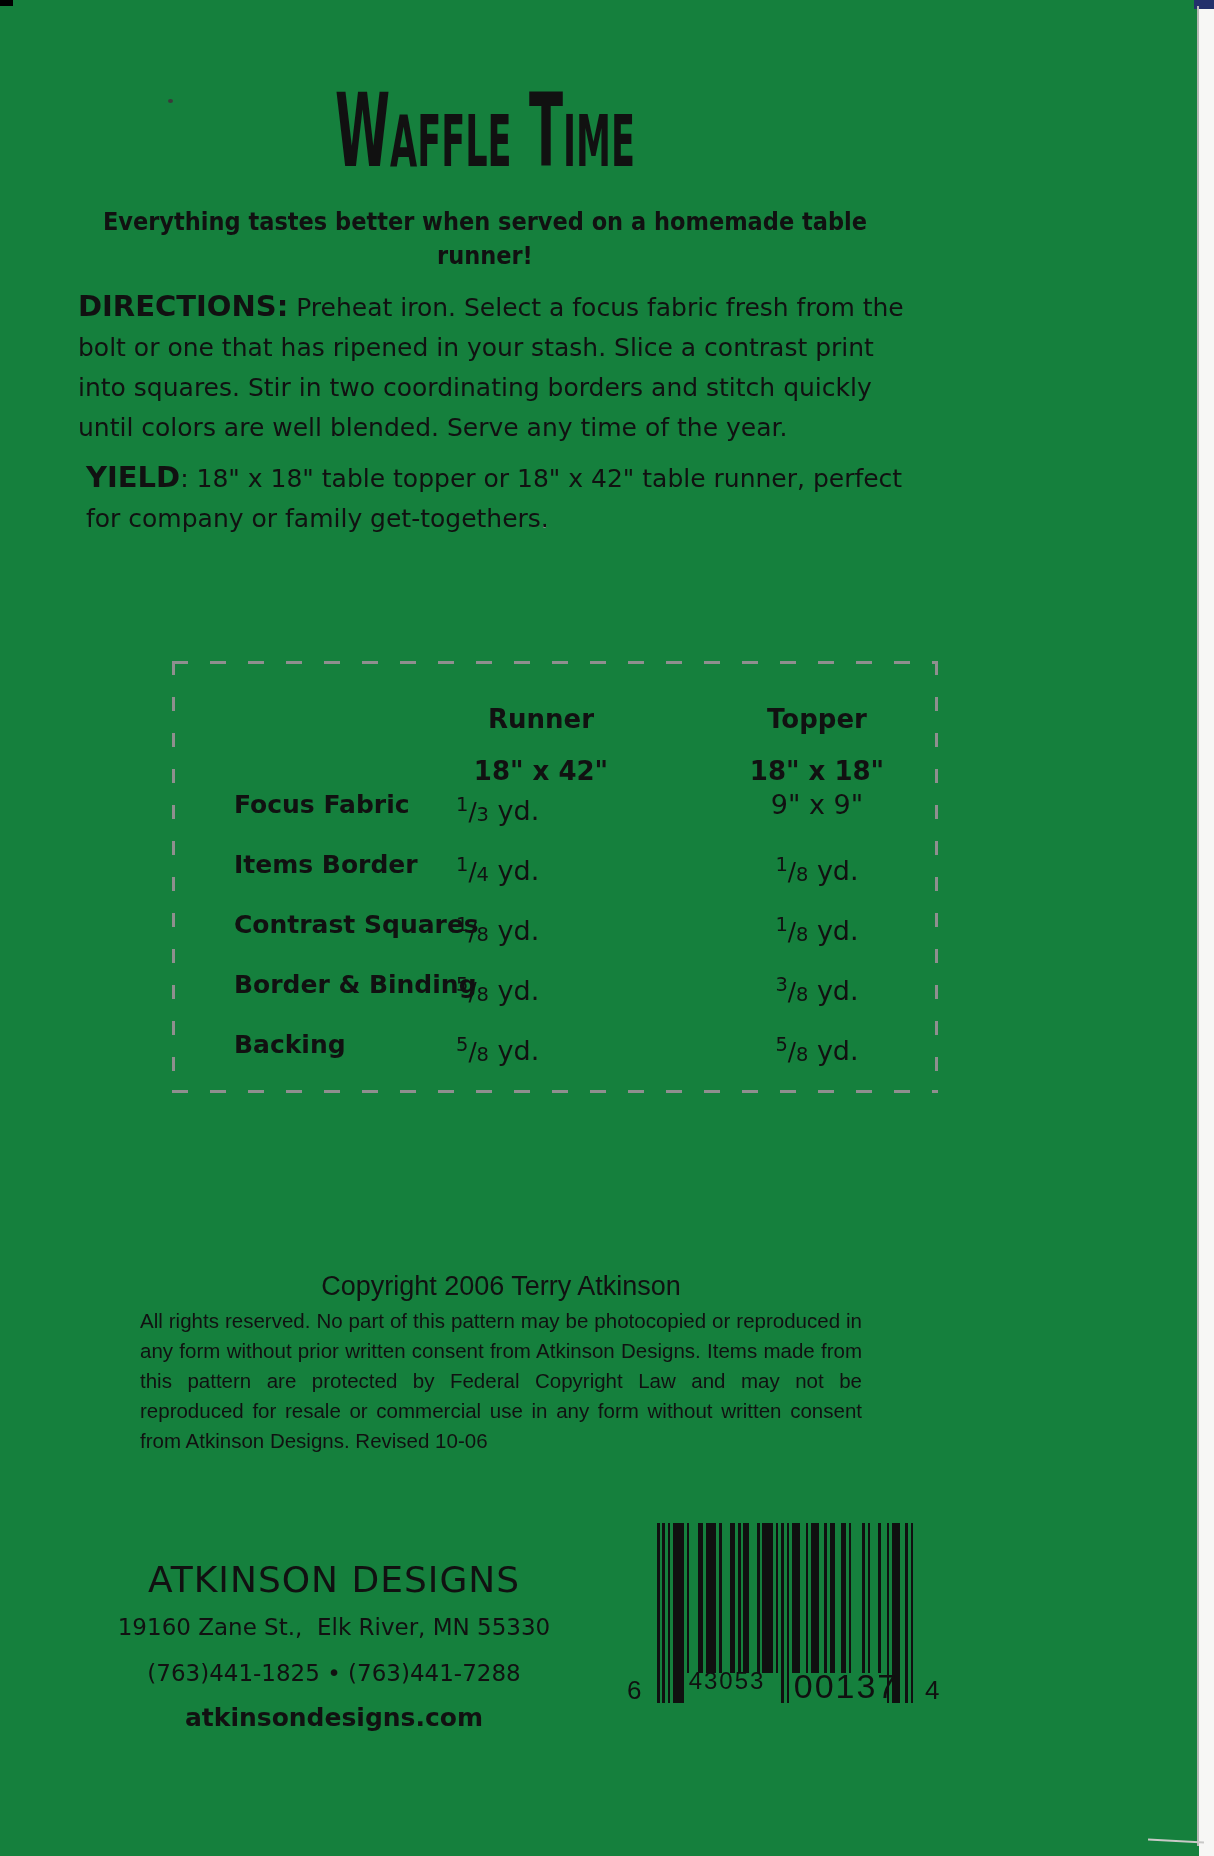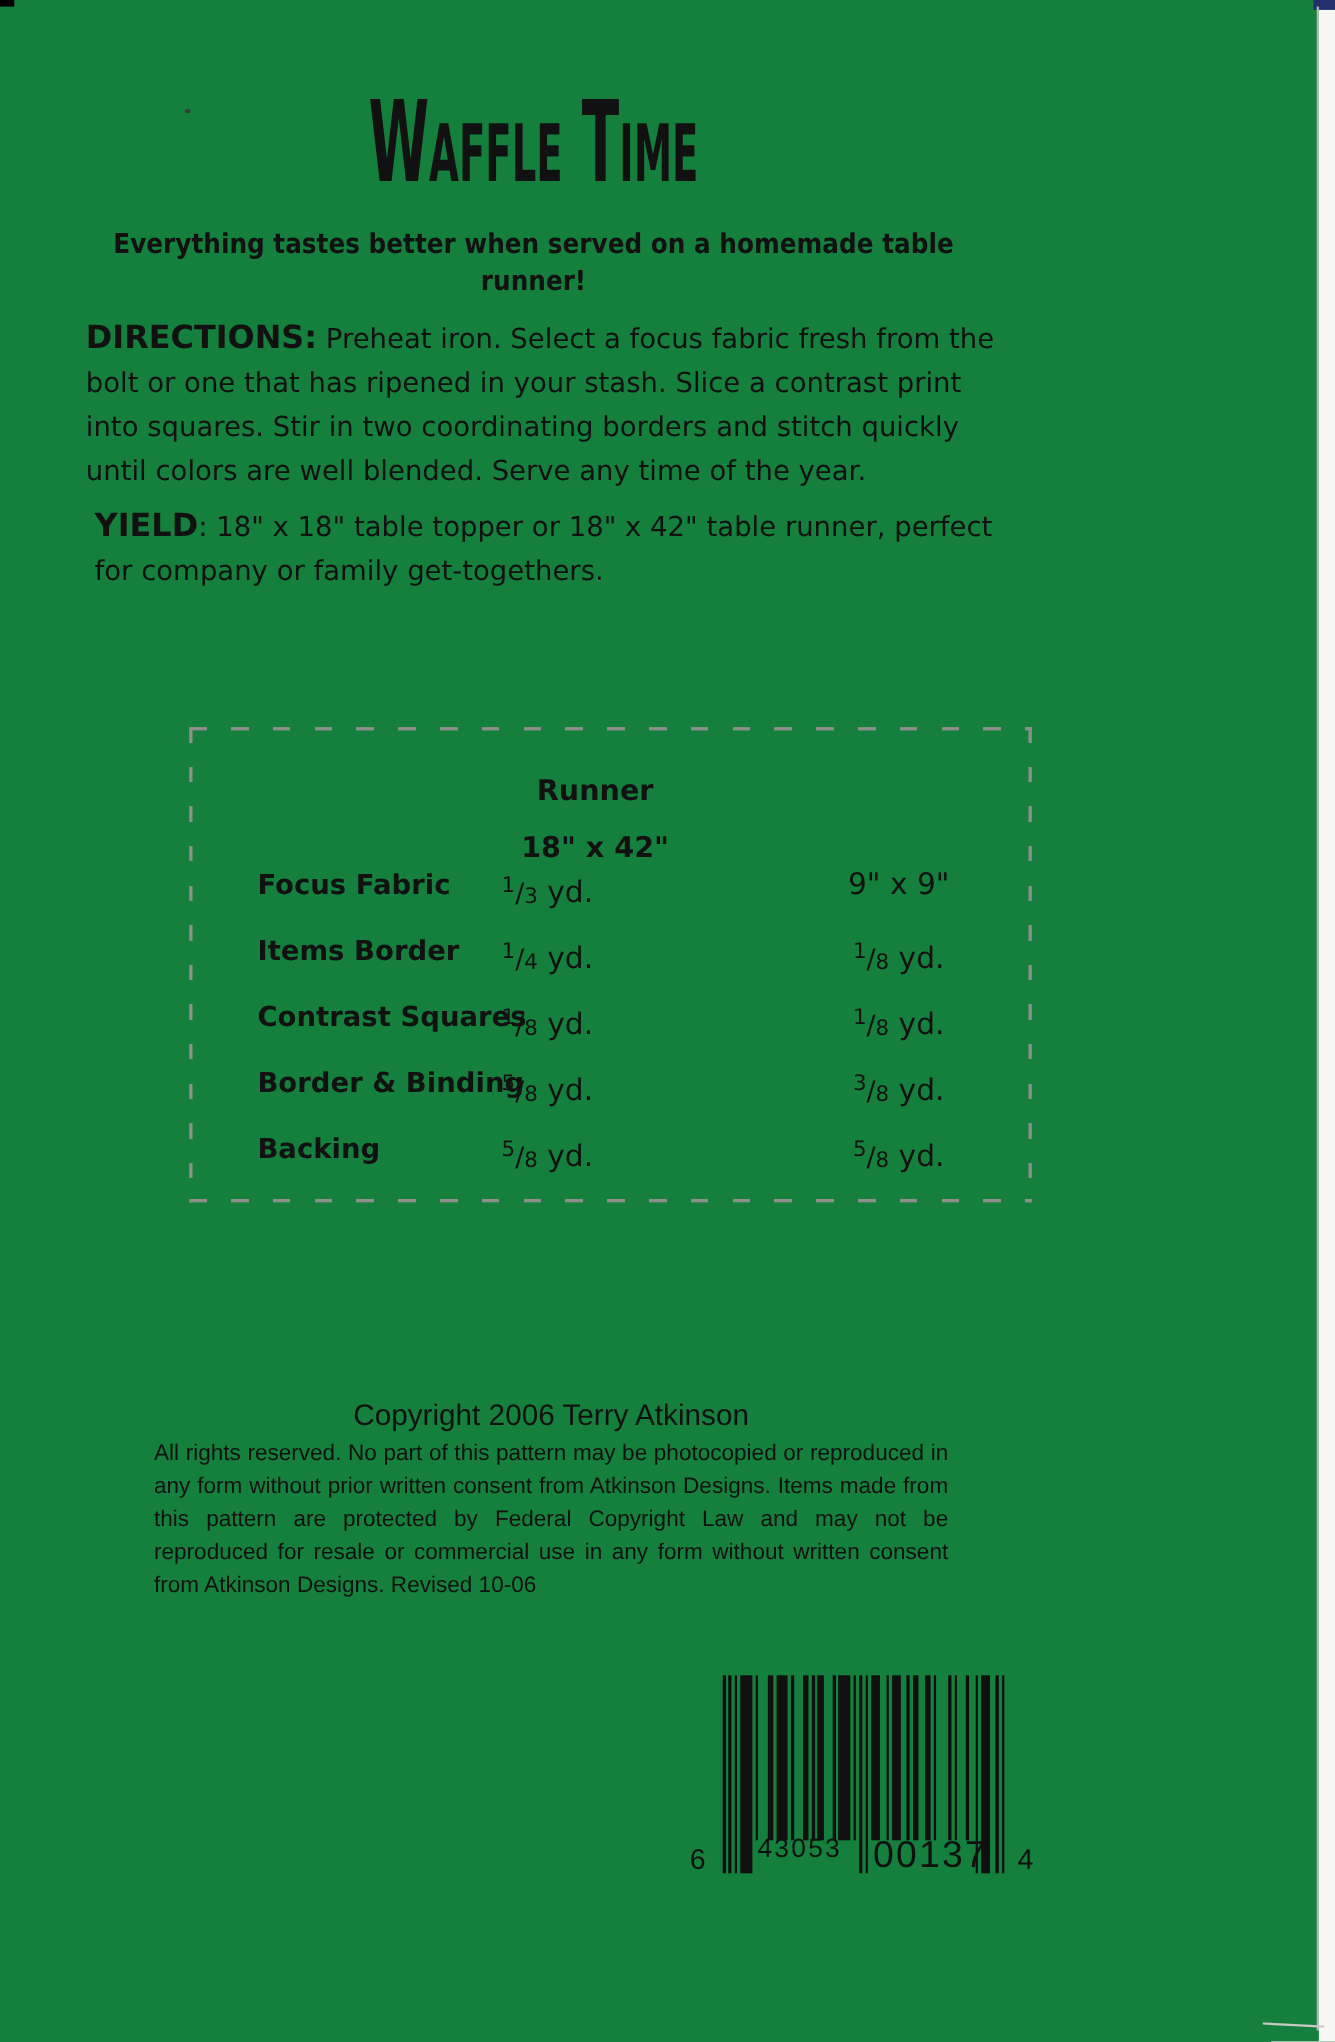--- a/index.html
+++ b/index.html
@@ -102,20 +102,24 @@
   <div id="materials-box">
     <div class="dash-h" id="dash-top"></div>
     <div class="dash-h" id="dash-bottom"></div>
     <div class="dash-v" id="dash-left"></div>
     <div class="dash-v" id="dash-right"></div>
 
     <div class="col-head" id="col-head-runner">
       <div>Runner</div>
       <div>18" x 42"</div>
     </div>
+    <div class="col-head" id="col-head-topper">
+      <div>Topper</div>
+      <div>18" x 18"</div>
+    </div>
 
     <div class="mrow" id="mrow-0">
       <span class="rlabel">Focus Fabric</span>
       <span class="rval1 frac"><span class="fr-n">1</span><span class="fr-s">/</span><span class="fr-d">3</span> yd.</span>
       <span class="rval2 frac">9" x 9"</span>
     </div>
     <div class="mrow" id="mrow-1">
       <span class="rlabel">Items Border</span>
       <span class="rval1 frac"><span class="fr-n">1</span><span class="fr-s">/</span><span class="fr-d">4</span> yd.</span>
       <span class="rval2 frac"><span class="fr-n">1</span><span class="fr-s">/</span><span class="fr-d">8</span> yd.</span>
@@ -133,20 +137,26 @@
     <div class="mrow" id="mrow-4">
       <span class="rlabel">Backing</span>
       <span class="rval1 frac"><span class="fr-n">5</span><span class="fr-s">/</span><span class="fr-d">8</span> yd.</span>
       <span class="rval2 frac"><span class="fr-n">5</span><span class="fr-s">/</span><span class="fr-d">8</span> yd.</span>
     </div>
   </div>
 
   <div id="copyright-heading">Copyright 2006 Terry Atkinson</div>
   <div id="copyright-body">All rights reserved. No part of this pattern may be photocopied or reproduced in any form without prior written consent from Atkinson Designs. Items made from this pattern are protected by Federal Copyright Law and may not be reproduced for resale or commercial use in any form without written consent from Atkinson Designs. Revised 10-06</div>
 
+  <div id="publisher">
+    <div id="publisher-name">ATKINSON DESIGNS</div>
+    <div id="publisher-address">19160 Zane St.,  Elk River, MN 55330</div>
+    <div id="publisher-phones">(763)441-1825 • (763)441-7288</div>
+    <div id="publisher-website">atkinsondesigns.com</div>
+  </div>
 
   <div id="barcode">
     <div id="barcode-bars">
         <div class="bar" style="left: 0px; width: 2.7px; height: 180px;"></div>
         <div class="bar" style="left: 5.4px; width: 2.7px; height: 180px;"></div>
         <div class="bar" style="left: 10.8px; width: 2.7px; height: 180px;"></div>
         <div class="bar" style="left: 16.2px; width: 10.8px; height: 180px;"></div>
         <div class="bar" style="left: 29.7px; width: 2.7px; height: 150px;"></div>
         <div class="bar" style="left: 40.5px; width: 5.4px; height: 150px;"></div>
         <div class="bar" style="left: 48.6px; width: 10.8px; height: 150px;"></div>

